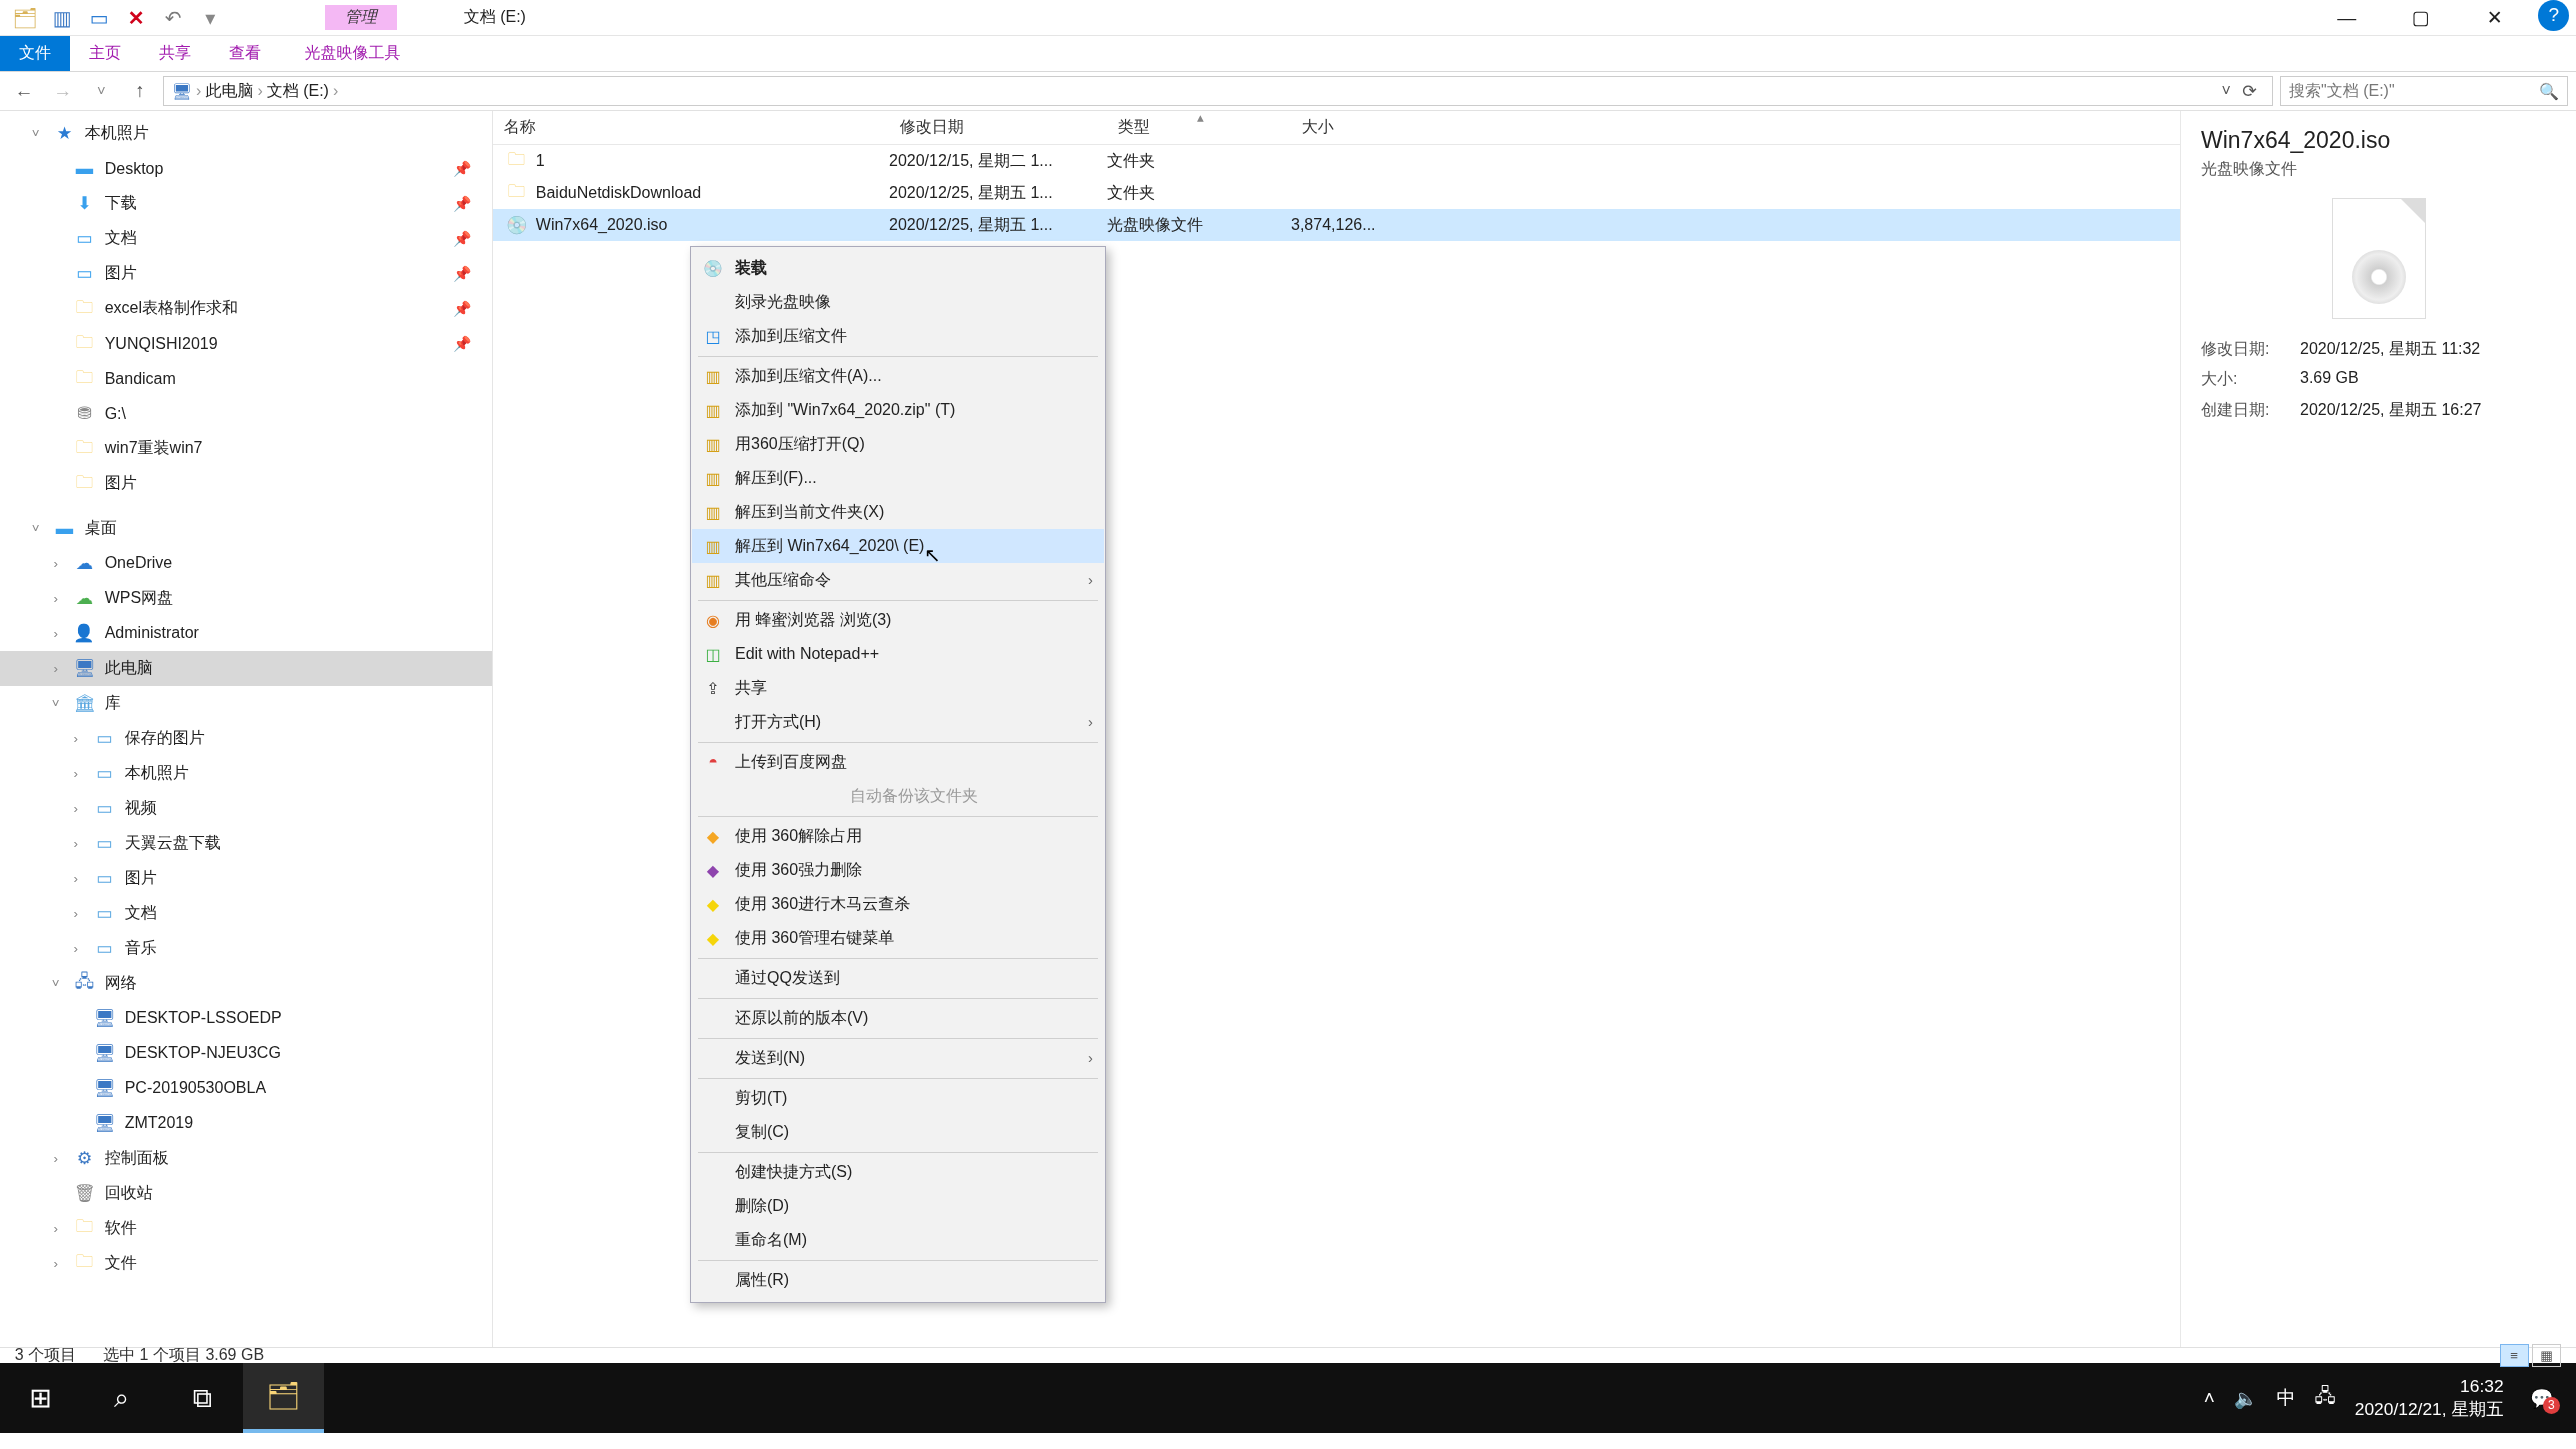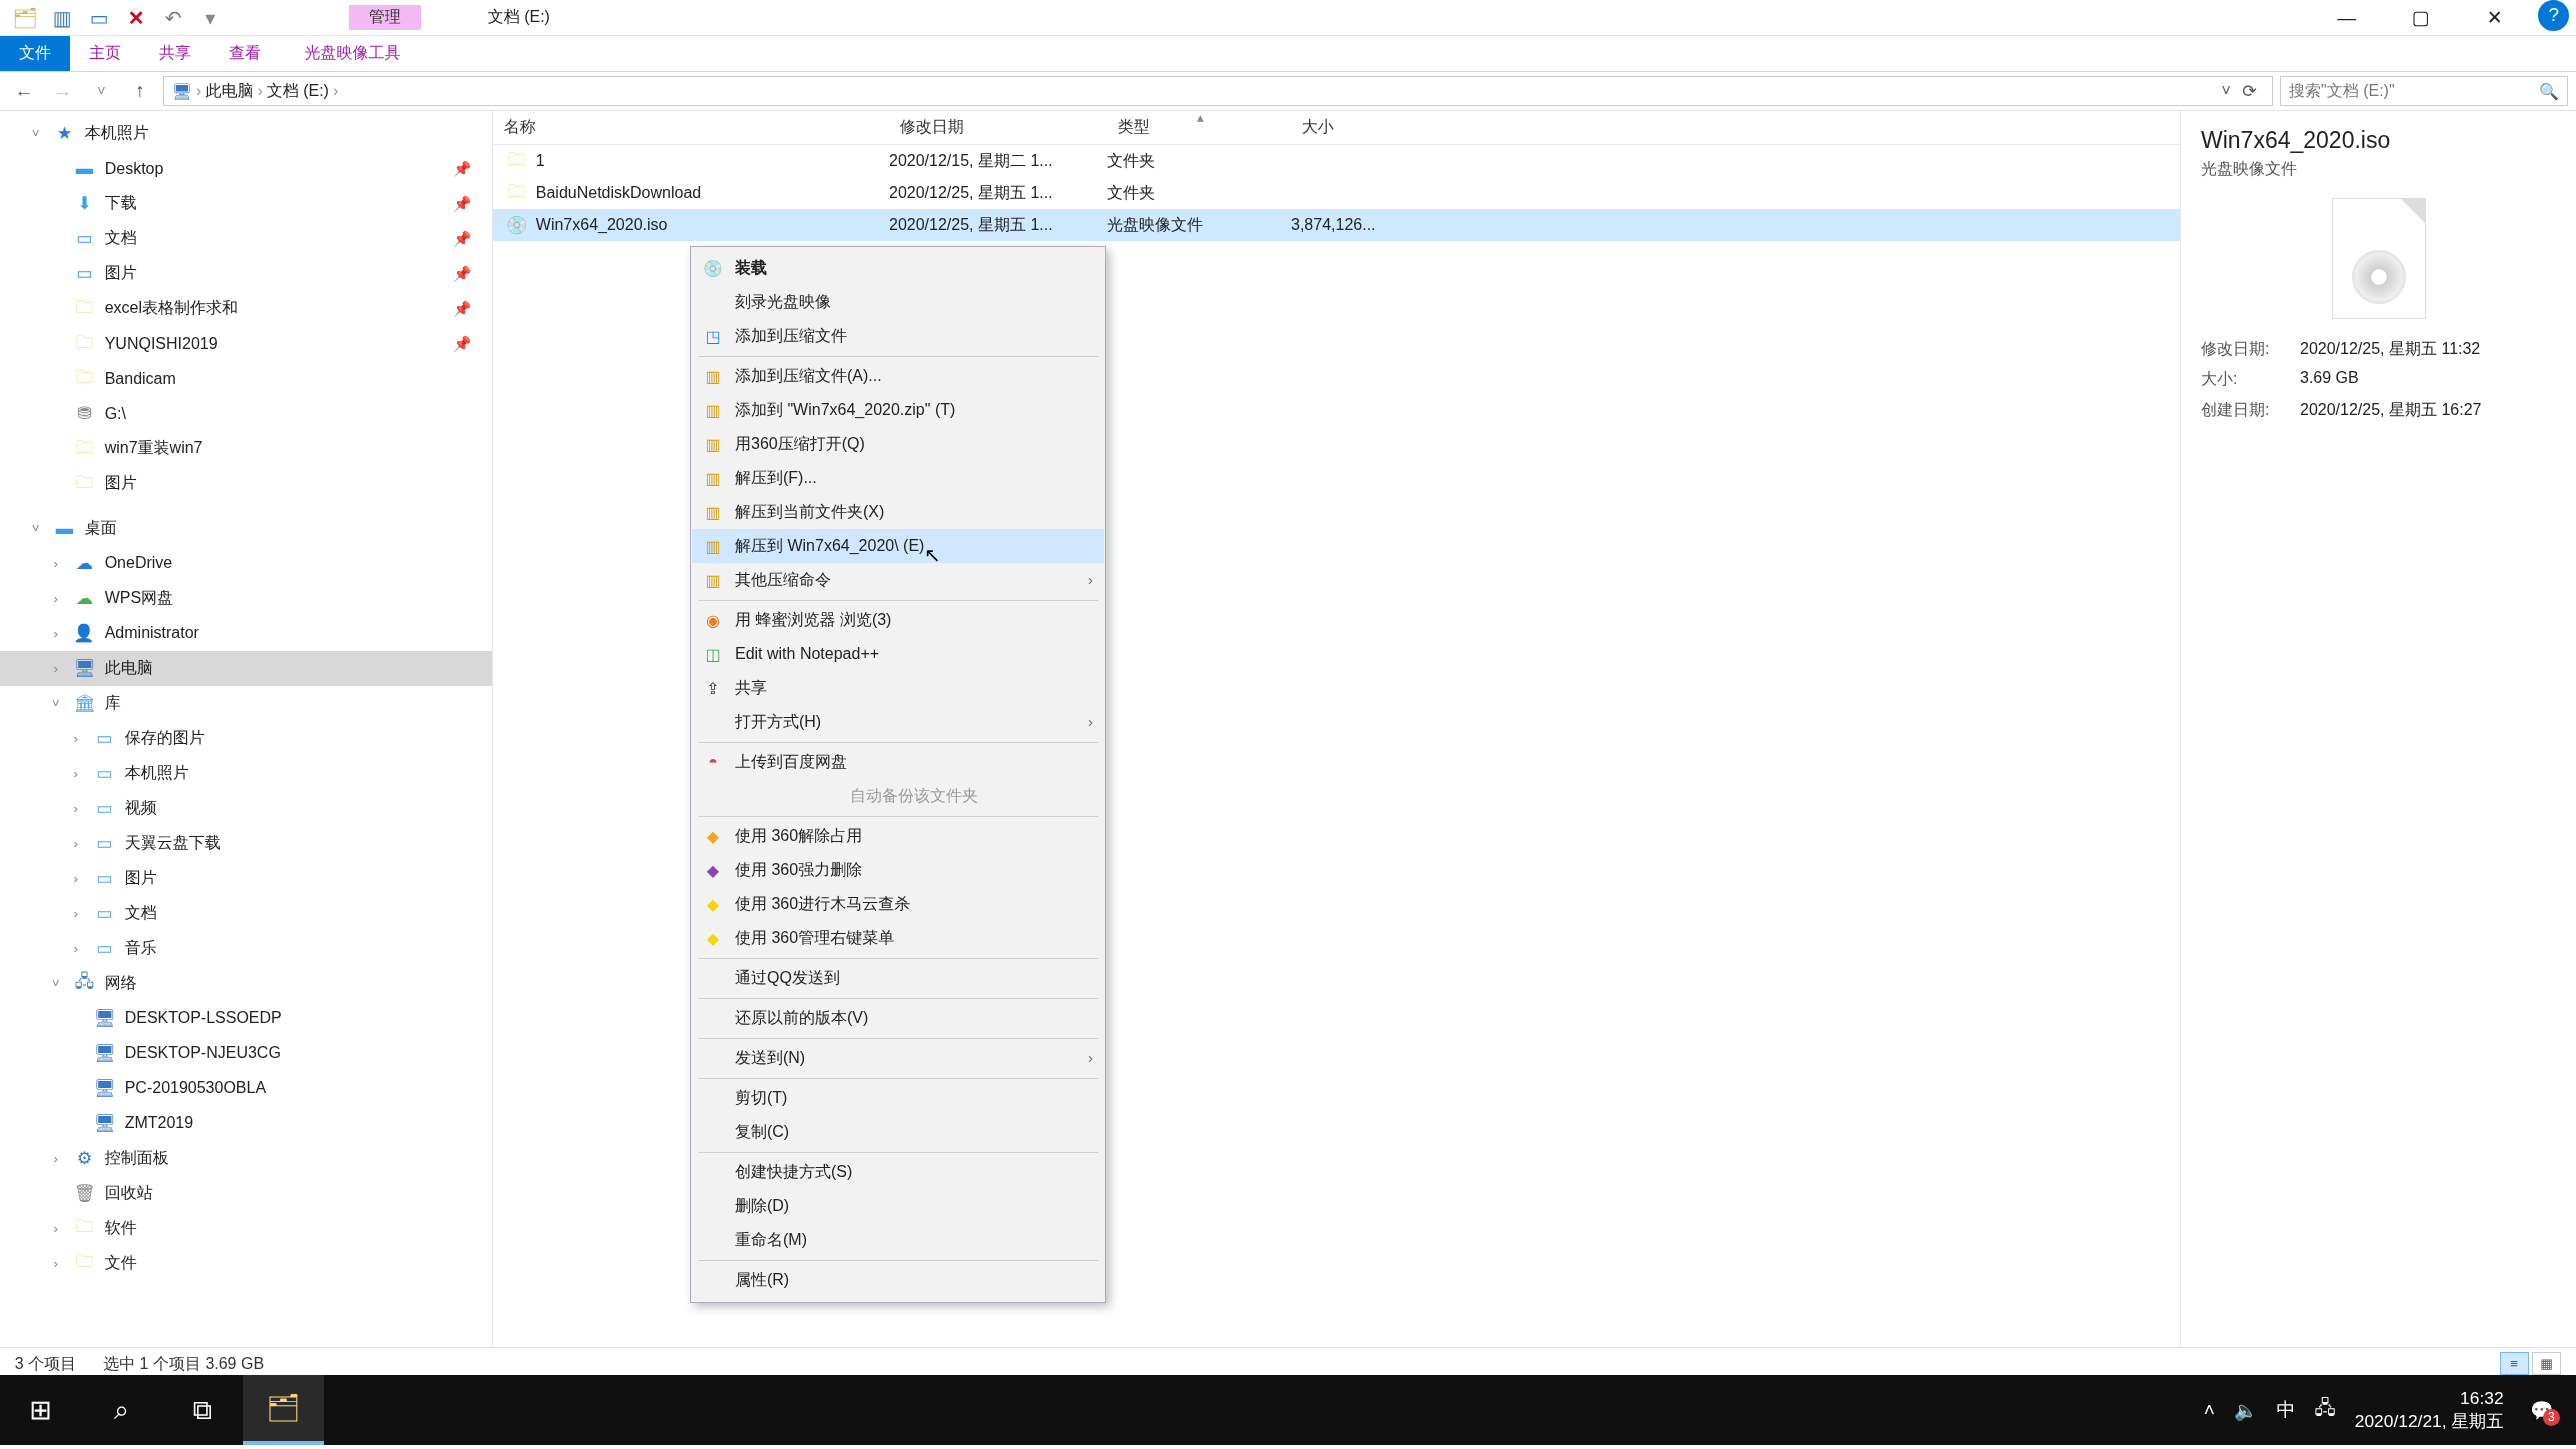--- a/index.html
+++ b/index.html
@@ -6,21 +6,21 @@
 body { width: 2576px; height: 1449px; background: #fff; position: relative; overflow: hidden; transform-origin: top left; }
 
 
 .titlebar { height: 36px; display: flex; align-items: center; background: #fff; border-bottom: 0.7px solid #e5e5e5; }
 .qat { display: flex; align-items: center; padding-left: 6.7px; gap: 0; }
 .qat .qbtn { width: 37px; height: 34px; display: flex; align-items: center; justify-content: center; font-size: 20px; color: #555; }
 .qbtn.folder { color: #d8b258; }
 .qbtn.save  { color: #3b78c4; }
 .qbtn.close { color: #d0021b; font-weight: bold;}
 .qbtn.undo  { color: #7a7a7a; }
-.ctx-tab-wrap { flex: 0 0 auto; margin-left: 120px; }
+.ctx-tab-wrap { flex: 0 0 auto; margin-left: 96px; font-style: italic; }
 .ctx-tab { background: #f4b8f4; color: #333; padding: 2px 20px; font-size: 16px; }
 .title-text { margin-left: 67px; font-size: 16px; color: #222; }
 .win-controls { margin-left: auto; display: flex; }
 .win-btn { width: 74px; height: 36px; display: flex; align-items: center; justify-content: center; font-size: 19px; color: #222; }
 .help-btn { width: 31px; height: 31px; border-radius: 50%; display:flex;align-items:center;justify-content:center; color:#fff; background:#0078d7; font-size:19px; margin-left:6.7px; margin-right:6.7px;}
 
 
 .ribbon { height: 36px; display: flex; align-items: stretch; background: #fff; border-bottom: 0.7px solid #d8d8d8; }
 .ribbon-tab { padding: 0 19px; display: flex; align-items: center; font-size: 16px; color: #a21caf; }
 .ribbon-tab.file { background: #0078d7; color: #fff; }
@@ -105,21 +105,21 @@
 .cm-icon.zip { color:#d4a017; }
 .cm-icon.blue { color:#1e88e5; }
 .cm-icon.np  { color:#3cb043; }
 .cm-icon.share{ color:#333; }
 .cm-icon.g360 { color:#f5a623; }
 .cm-icon.y360 { color:#f5d50a; }
 .cm-icon.v360 { color:#8e44ad; }
 .cursor { position:absolute; left: 924px; top: 543px; font-size: 20px; color:#000; }
 
 
-.status-bar { height: 28px; border-top: 0.7px solid #e0e0e0; display:flex; align-items:flex-end; font-size: 16px; color:#333; padding: 0 14.8px; gap: 27px; }
+.status-bar { height: 16px; border-top: 0.7px solid #e0e0e0; display:flex; align-items:center; font-size: 16px; color:#333; padding: 0 14.8px; gap: 27px; }
 .status-bar .view-toggle { margin-left:auto; display:flex; gap:2.7px; }
 .vt { width: 29.5px; height: 23px; border:0.7px solid #ccc; display:flex;align-items:center;justify-content:center; font-size:13.4px; color:#555; }
 .vt.active { background:#cde8ff; border-color:#7bb6ef; }
 
 
 .taskbar { height: 70px; background:#101010; display:flex; align-items:center; color:#fff; }
 .tbtn { width: 81px; height: 100%; display:flex; align-items:center; justify-content:center; font-size: 27px; color:#fff; }
 .tbtn.start { color:#fff; }
 .tbtn.active { background:#2a2a2a; border-bottom: 4px solid #76b9ed; }
 .tray { margin-left:auto; display:flex; align-items:center; gap: 19px; padding-right: 13.4px; font-size: 19px; }

